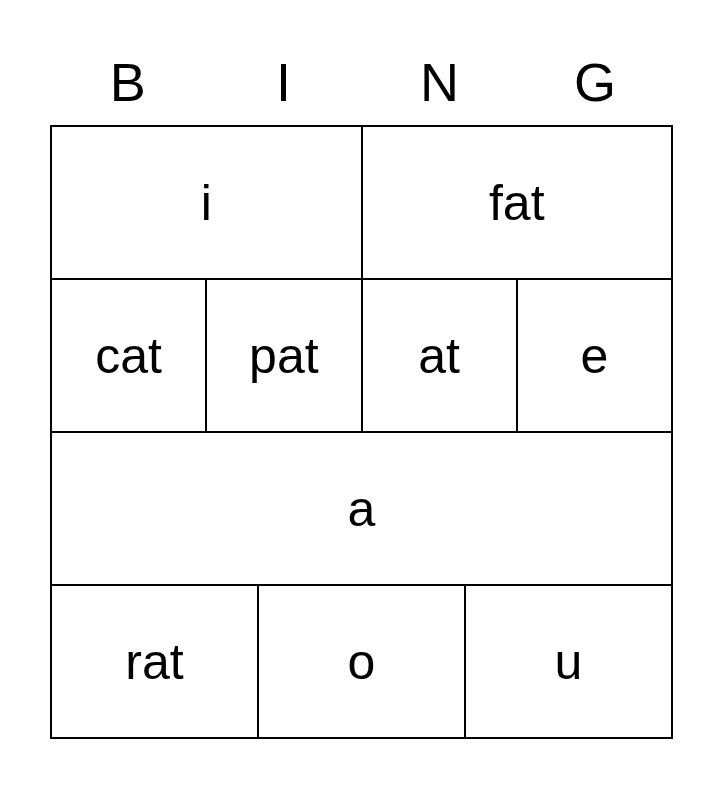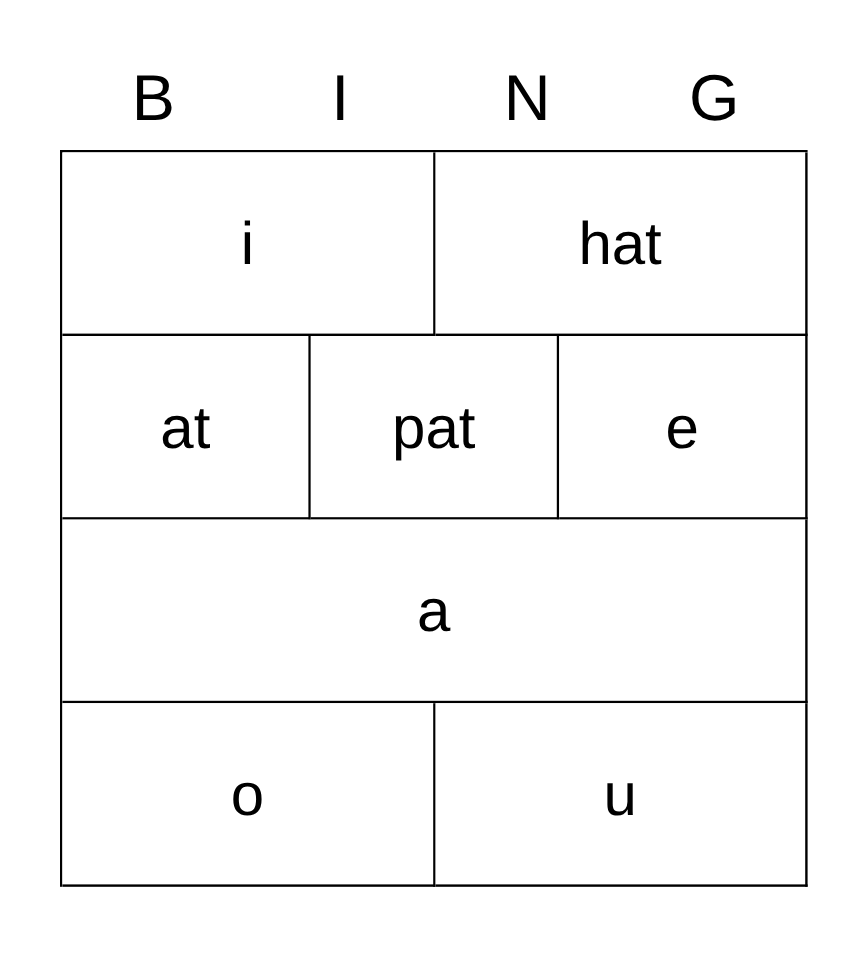--- a/index.html
+++ b/index.html
@@ -68,32 +68,34 @@
     <div class="header-cell">B</div>
     <div class="header-cell">I</div>
     <div class="header-cell">N</div>
     <div class="header-cell">G</div>
   </div>
 
   <div class="grid">
 
     <div class="grid-row">
       <div class="cell">i</div>
-      <div class="cell">hat</div>
+      <div class="cell">fat</div>
     </div>
 
     <div class="grid-row">
+      <div class="cell">cat</div>
+      <div class="cell">pat</div>
       <div class="cell">at</div>
-      <div class="cell">pat</div>
       <div class="cell">e</div>
     </div>
 
     <div class="grid-row">
       <div class="cell">a</div>
     </div>
 
     <div class="grid-row">
+      <div class="cell">rat</div>
       <div class="cell">o</div>
       <div class="cell">u</div>
     </div>
 
   </div>
 </div>
 
 </body></html>

